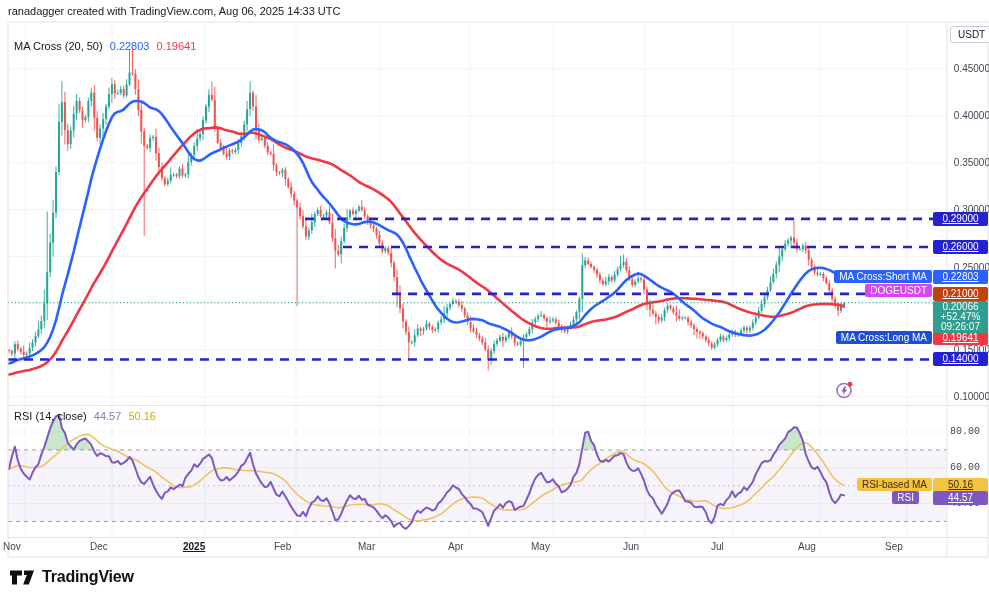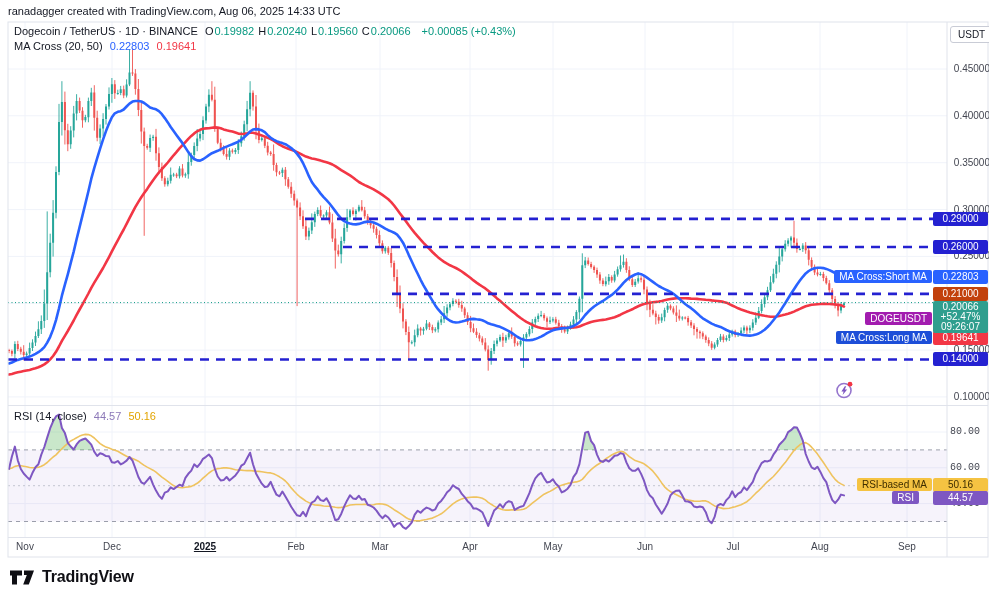--- a/index.html
+++ b/index.html
@@ -11,29 +11,29 @@
   .legend{position:absolute;left:14px;font-size:11px;white-space:nowrap;color:#131722;}
   .legend .val-teal{color:#089981;}
   .legend .val-blue{color:#2962ff;}
   .legend .val-red{color:#f23645;}
   .legend .val-purple{color:#8c78b8;}
   .legend .val-yellow{color:#e2a400;}
   .legend span{margin-right:4px;}
   .tick{position:absolute;left:950px;width:40px;font-size:10px;color:#434651;height:10px;line-height:10px;text-align:right;}
   .rtick{position:absolute;left:950px;width:40px;font-size:10px;color:#434651;height:10px;line-height:10px;font-family:Liberation Mono, monospace;}
   .axis-box{position:absolute;left:933px;width:55px;height:14px;line-height:14px;text-align:center;
-            font-size:10px;color:#fff;border-radius:2px;z-index:6;}
+            font-size:10px;color:#fff;border-radius:2px;z-index:6;text-decoration:underline;}
   .pill{position:absolute;height:13px;line-height:13px;font-size:10px;color:#fff;padding:0 5px;
         border-radius:2px;white-space:nowrap;z-index:6;}
   .sym-box{position:absolute;left:933px;width:55px;text-align:center;font-size:10px;color:#fff;
            border-radius:2px;padding:1px 0;z-index:7;}
   .sym-box div{line-height:10px;height:10px;}
   .usdt-box{position:absolute;left:950px;top:26px;padding:2px 7px;border:1px solid #c9ccd6;border-radius:3px;
             font-size:10px;color:#131722;background:#fff;z-index:5;}
-  .month{position:absolute;top:541px;width:44px;margin-left:-22px;text-align:center;font-size:10px;color:#434651;}
+  .month{position:absolute;top:541px;width:44px;margin-left:-22px;text-align:left;font-size:10px;color:#434651;}
   .month.year{font-weight:bold;color:#131722;text-decoration:underline;}
   .footer{position:absolute;left:10px;top:568px;display:flex;align-items:center;gap:7px;text-align:center;}
   .footer .brand{font-size:16px;font-weight:bold;letter-spacing:-0.2px;color:#0f0f14;}
   .flash{position:absolute;left:834px;top:379px;width:22px;height:22px;z-index:5;}
 </style>
 </head>
 <body>
 
 <div class="stage">
   <div class="top-note">ranadagger created with TradingView.com, Aug 06, 2025 14:33 UTC</div>
@@ -90,44 +90,39 @@
       <path d="M582.3 449.9L582.3 448.1L585.2 432.6L588.2 431.8L591.1 441.1L594.1 445.1L594.1 449.9Z" fill="rgba(76,175,80,0.30)" clip-path="url(#rsiClip)"></path>
       <path d="M779.3 449.9L779.3 444.8L782.2 441.8L785.2 438.3L788.1 432.1L791.0 430.2L794.0 427.2L796.9 427.5L799.9 433.5L802.8 440.6L802.8 449.9Z" fill="rgba(76,175,80,0.30)" clip-path="url(#rsiClip)"></path>
       <polyline points="9.0,468.9 11.9,468.0 14.9,466.4 17.8,465.8 20.8,465.8 23.7,466.2 26.6,466.7 29.6,467.5 32.5,467.7 35.5,467.6 38.4,467.3 41.3,466.3 44.3,464.7 47.2,462.5 50.2,459.6 53.1,457.0 56.0,454.9 59.0,451.6 61.9,448.7 64.9,445.8 67.8,443.4 70.7,441.0 73.7,439.4 76.6,437.7 79.6,436.1 82.5,435.0 85.4,434.4 88.4,434.6 91.3,435.8 94.3,438.0 97.2,440.8 100.1,443.6 103.1,445.5 106.0,447.1 109.0,448.1 111.9,449.2 114.8,450.2 117.8,451.3 120.7,453.0 123.7,454.7 126.6,456.3 129.5,457.4 132.5,458.5 135.4,459.7 138.4,461.2 141.3,463.3 144.2,465.4 147.2,467.1 150.1,468.6 153.1,470.2 156.0,472.2 158.9,474.6 161.9,477.1 164.8,479.2 167.8,481.4 170.7,483.6 173.6,485.6 176.6,487.0 179.5,487.5 182.5,487.8 185.4,487.3 188.3,486.9 191.3,486.4 194.2,485.0 197.2,483.3 200.1,481.0 203.0,478.1 206.0,475.6 208.9,473.0 211.9,470.9 214.8,469.4 217.7,468.6 220.7,468.3 223.6,467.9 226.6,467.9 229.5,468.3 232.4,468.9 235.4,469.7 238.3,470.0 241.3,470.1 244.2,470.5 247.1,470.6 250.1,470.5 253.0,470.9 256.0,471.3 258.9,471.4 261.8,471.7 264.8,472.2 267.7,472.8 270.7,472.9 273.6,473.7 276.5,475.1 279.5,476.8 282.4,478.7 285.4,481.0 288.3,484.1 291.2,487.9 294.2,491.3 297.1,494.3 300.1,497.0 303.0,499.0 305.9,501.1 308.9,502.6 311.8,504.1 314.8,505.0 317.7,505.1 320.6,505.4 323.6,506.0 326.5,506.2 329.5,506.3 332.4,506.7 335.3,507.3 338.3,507.6 341.2,507.4 344.2,507.0 347.1,505.9 350.0,505.0 353.0,504.7 355.9,504.5 358.9,504.5 361.8,504.5 364.7,504.3 367.7,504.8 370.6,505.0 373.6,504.7 376.5,504.0 379.4,503.7 382.4,504.0 385.3,504.6 388.3,505.8 391.2,507.7 394.1,509.7 397.1,511.5 400.0,513.4 403.0,515.4 405.9,517.5 408.8,519.1 411.8,520.2 414.7,520.7 417.7,520.8 420.6,520.6 423.5,520.0 426.5,519.5 429.4,518.8 432.4,518.1 435.3,516.8 438.2,515.4 441.2,513.8 444.1,511.6 447.1,509.0 450.0,506.4 452.9,503.8 455.9,501.8 458.8,500.3 461.8,498.9 464.7,498.0 467.6,497.6 470.6,497.2 473.5,497.1 476.5,497.0 479.4,497.5 482.3,498.3 485.3,499.9 488.2,502.3 491.2,504.3 494.1,506.1 497.0,507.6 500.0,508.7 502.9,509.7 505.9,510.1 508.8,510.1 511.7,509.9 514.7,510.0 517.6,510.0 520.6,509.8 523.5,509.3 526.4,508.0 529.4,505.6 532.3,503.2 535.3,500.9 538.2,498.6 541.1,496.3 544.1,494.2 547.0,492.8 550.0,491.4 552.9,489.7 555.8,487.9 558.8,486.3 561.7,485.3 564.7,484.2 567.6,483.4 570.5,482.9 573.5,482.3 576.4,481.9 579.4,481.1 582.3,479.4 585.2,476.1 588.2,472.5 591.1,469.6 594.1,467.1 597.0,465.0 599.9,463.2 602.9,461.0 605.8,458.8 608.8,456.9 611.7,455.0 614.6,453.5 617.6,452.2 620.5,451.4 623.5,451.9 626.4,454.0 629.3,456.6 632.3,458.7 635.2,460.6 638.2,461.5 641.1,462.5 644.0,463.8 647.0,466.0 649.9,468.4 652.9,471.2 655.8,474.7 658.7,478.6 661.7,482.9 664.6,486.8 667.6,489.7 670.5,491.7 673.4,493.2 676.4,494.7 679.3,496.2 682.3,497.8 685.2,499.2 688.1,500.1 691.1,500.6 694.0,501.1 697.0,501.3 699.9,501.2 702.8,500.7 705.8,500.9 708.7,502.1 711.7,504.1 714.6,505.9 717.5,506.9 720.5,507.9 723.4,508.6 726.4,508.5 729.3,508.2 732.2,507.4 735.2,506.7 738.1,505.7 741.1,504.7 744.0,503.3 746.9,501.7 749.9,499.2 752.8,496.3 755.8,493.2 758.7,490.6 761.6,487.7 764.6,484.5 767.5,481.7 770.5,479.1 773.4,476.5 776.3,473.2 779.3,469.7 782.2,466.1 785.2,462.6 788.1,458.5 791.0,454.5 794.0,450.6 796.9,447.3 799.9,444.8 802.8,443.1 805.7,442.6 808.7,444.4 811.6,447.2 814.6,450.6 817.5,454.1 820.4,458.2 823.4,462.5 826.3,466.9 829.3,471.4 832.2,475.7 835.1,479.3 838.1,482.1 841.0,483.9 844.0,485.4" fill="none" stroke="#efc35f" stroke-width="1.6" stroke-linejoin="round" stroke-linecap="round" clip-path="url(#rsiClip)"></polyline>
       <polyline points="9.0,468.9 11.9,456.5 14.9,446.6 17.8,460.3 20.8,469.0 23.7,473.5 26.6,476.6 29.6,479.6 32.5,472.8 35.5,467.2 38.4,464.3 41.3,454.6 44.3,447.0 47.2,437.6 50.2,428.2 53.1,421.3 56.0,416.4 59.0,414.5 61.9,428.0 64.9,433.1 67.8,442.8 70.7,446.5 73.7,449.5 76.6,444.4 79.6,440.8 82.5,439.5 85.4,438.5 88.4,441.5 91.3,444.6 94.3,451.8 97.2,456.0 100.1,453.3 103.1,454.3 106.0,456.1 109.0,456.3 111.9,462.2 114.8,462.7 117.8,461.0 120.7,464.4 123.7,462.8 126.6,460.6 129.5,457.0 132.5,460.6 135.4,468.5 138.4,477.0 141.3,482.3 144.2,483.9 147.2,480.4 150.1,476.8 153.1,484.6 156.0,490.6 158.9,495.6 161.9,498.8 164.8,492.6 167.8,491.4 170.7,487.4 173.6,489.1 176.6,486.9 179.5,484.7 182.5,486.0 185.4,477.9 188.3,473.8 191.3,470.6 194.2,464.3 197.2,467.0 200.1,463.7 203.0,458.8 206.0,456.8 208.9,454.5 211.9,458.1 214.8,468.5 217.7,476.5 220.7,480.5 223.6,480.1 226.6,477.0 229.5,480.5 232.4,478.1 235.4,475.4 238.3,471.5 241.3,465.7 244.2,463.9 247.1,458.3 250.1,452.7 253.0,464.2 256.0,473.4 258.9,478.7 261.8,483.7 264.8,487.0 267.7,486.4 270.7,481.9 273.6,488.8 276.5,494.7 279.5,496.3 282.4,491.5 285.4,496.5 288.3,501.4 291.2,506.7 294.2,511.3 297.1,515.3 300.1,516.1 303.0,511.9 305.9,516.3 308.9,508.2 311.8,502.5 314.8,500.8 317.7,496.3 320.6,500.1 323.6,501.0 326.5,498.3 329.5,503.6 332.4,511.5 335.3,520.2 338.3,519.2 341.2,513.9 344.2,506.4 347.1,500.4 350.0,495.3 353.0,498.4 355.9,499.0 358.9,495.8 361.8,499.7 364.7,499.0 367.7,504.8 370.6,505.8 373.6,507.5 376.5,510.6 379.4,514.9 382.4,518.2 385.3,515.2 388.3,517.5 391.2,521.4 394.1,526.8 397.1,523.7 400.0,523.1 403.0,527.2 405.9,528.8 408.8,526.1 411.8,522.3 414.7,514.7 417.7,510.7 420.6,512.8 423.5,509.8 426.5,507.6 429.4,508.6 432.4,510.6 435.3,509.3 438.2,503.6 441.2,500.9 444.1,497.0 447.1,492.3 450.0,489.7 452.9,485.2 455.9,487.5 458.8,489.0 461.8,493.9 464.7,497.2 467.6,501.2 470.6,504.0 473.5,508.6 476.5,508.6 479.4,510.1 482.3,512.2 485.3,518.8 488.2,526.0 491.2,518.0 494.1,510.6 497.0,508.0 500.0,504.2 502.9,507.7 505.9,503.0 508.8,501.2 511.7,502.1 514.7,509.9 517.6,508.2 520.6,506.7 523.5,505.9 526.4,499.8 529.4,493.2 532.3,484.8 535.3,478.4 538.2,474.9 541.1,472.8 544.1,478.1 547.0,482.5 550.0,481.8 552.9,479.2 555.8,483.8 558.8,486.6 561.7,492.4 564.7,491.0 567.6,488.7 570.5,484.9 573.5,476.9 576.4,472.9 579.4,464.1 582.3,448.1 585.2,432.6 588.2,431.8 591.1,441.1 594.1,445.1 597.0,454.6 599.9,460.8 602.9,461.9 605.8,459.9 608.8,461.5 611.7,458.8 614.6,455.7 617.6,455.2 620.5,453.1 623.5,454.1 626.4,462.4 629.3,468.2 632.3,470.8 635.2,470.8 638.2,468.4 641.1,473.9 644.0,480.7 647.0,490.1 649.9,495.6 652.9,498.3 655.8,504.5 658.7,508.9 661.7,513.7 664.6,509.1 667.6,503.5 670.5,495.4 673.4,492.3 676.4,490.7 679.3,490.4 682.3,495.6 685.2,501.2 688.1,501.5 691.1,502.7 694.0,506.5 697.0,507.2 699.9,506.5 702.8,507.3 705.8,512.2 708.7,520.5 711.7,523.2 714.6,516.9 717.5,505.7 720.5,503.9 723.4,505.3 726.4,500.1 729.3,497.1 732.2,491.3 735.2,497.1 738.1,493.6 741.1,492.0 744.0,487.2 746.9,490.1 749.9,485.9 752.8,481.8 755.8,473.9 758.7,468.8 761.6,463.1 764.6,461.1 767.5,461.4 770.5,460.2 773.4,454.7 776.3,450.6 779.3,444.8 782.2,441.8 785.2,438.3 788.1,432.1 791.0,430.2 794.0,427.2 796.9,427.5 799.9,433.5 802.8,440.6 805.7,454.0 808.7,461.5 811.6,467.4 814.6,469.1 817.5,466.8 820.4,471.9 823.4,478.1 826.3,482.1 829.3,492.3 832.2,499.8 835.1,503.2 838.1,499.7 841.0,494.6 844.0,495.4" fill="none" stroke="#7e57c2" stroke-width="2" stroke-linejoin="round" stroke-linecap="round" clip-path="url(#rsiClip)"></polyline>
       <rect x="8" y="22" width="980" height="535" fill="none" stroke="#e0e3eb" stroke-width="1"></rect>
       <line x1="8" y1="405.5" x2="988" y2="405.5" stroke="#e0e3eb" stroke-width="1"></line>
       <line x1="8" y1="537.5" x2="988" y2="537.5" stroke="#e0e3eb" stroke-width="1"></line>
       <line x1="947" y1="22" x2="947" y2="557" stroke="#e0e3eb" stroke-width="1"></line>
     </svg>
 
-  <div class="legend" style="top:25px;">
-    <span>Dogecoin / TetherUS · 1D · BINANCE</span>
-    <span id="ohlcHolder"><span style="margin-right: 1px;">O</span><span class="val-teal">0.19982</span><span style="margin-right: 1px;">H</span><span class="val-teal">0.20240</span><span style="margin-right: 1px;">L</span><span class="val-teal">0.19560</span><span style="margin-right: 1px;">C</span><span class="val-teal">0.20066</span></span>
-    <span class="val-teal">+0.00085 (+0.43%)</span>
-  </div>
   <div class="legend" style="top:40px;">
     <span>MA Cross (20, 50)</span>
     <span class="val-blue">0.22803</span>
     <span class="val-red">0.19641</span>
   </div>
   <div class="legend" style="top:410px;">
     <span>RSI (14, close)</span>
     <span class="val-purple">44.57</span>
     <span class="val-yellow">50.16</span>
   </div>
 
   <div class="usdt-box">USDT</div>
 
   <div id="priceAxis"></div>
   <div id="timeAxis"></div>
 
   <div class="pill" id="shortMaPill" style="top: 269.986px; background: rgb(41, 98, 255); right: 57px;">MA Cross:Short MA</div>
   <div class="axis-box" id="shortMaBox" style="top: 269.986px; background: rgb(41, 98, 255);">0.22803</div>
-  <div class="pill" id="symPill" style="top: 312px; background: #a21caf; right: 57px;">DOGEUSDT</div>
+  <div class="pill" id="symPill" style="top: 284px; background: #d946ef; right: 57px;">DOGEUSDT</div>
   <div class="sym-box" id="symBox" style="top: 300.632px; background: rgb(47, 158, 142);">
     <div>0.20066</div>
     <div>+52.47%</div>
     <div>09:26:07</div>
   </div>
   <div class="pill" id="longMaPill" style="top: 331px; background: #1d4ed8; right: 57px;">MA Cross:Long MA</div>
   <div class="axis-box" id="longMaBox" style="top: 331px; background: rgb(242, 54, 69);">0.19641</div>
 
   <div class="pill" id="rsiMaPill" style="top: 478.414px; background: rgb(245, 195, 66); right: 57px; color: rgb(63, 46, 0);">RSI-based MA</div>
   <div class="axis-box" id="rsiMaBox" style="top: 478.414px; background: rgb(245, 195, 66); color: rgb(63, 46, 0);">50.16</div>
@@ -144,21 +139,21 @@
     <svg width="25" height="15" viewBox="0 0 25 15">
       <polygon points="0,0 12,0 12,5 7,5 7,14 2,14 2,5 0,5" fill="#0f0f14" transform="translate(0,0.5)"></polygon>
       <polygon points="14,0.5 24,0.5 18.8,14.5 13.2,14.5 16.8,5 14,5" fill="#0f0f14"></polygon>
     </svg>
     <span class="brand">TradingView</span>
   </div>
 <div class="tick" style="top: 64px;">0.45000</div>
     <div class="tick" style="top: 110.85px;">0.40000</div>
     <div class="tick" style="top: 157.7px;">0.35000</div>
     <div class="tick" style="top: 204.55px;">0.30000</div>
-    <div class="tick" style="top: 251px;">0.25000</div>
+    <div class="tick" style="top: 263px;">0.25000</div>
     <div class="tick" style="top: 345.1px;">0.15000</div>
     <div class="tick" style="top: 391.95px;">0.10000</div>
     <div class="rtick" style="top: 427px;">80.00</div>
     <div class="rtick" style="top: 462.8px;">60.00</div>
     <div class="rtick" style="top: 498.6px;">40.00</div>
     <div class="axis-box" style="top: 211.92px; background: rgb(36, 33, 209);">0.29000</div>
     <div class="axis-box" style="top: 240.03px; background: rgb(36, 33, 209);">0.26000</div>
     <div class="axis-box" style="top: 286.88px; background: #c2410c;">0.21000</div>
     <div class="axis-box" style="top: 352.47px; background: rgb(36, 33, 209);">0.14000</div>
     <div class="month" style="left: 25px;">Nov</div>

